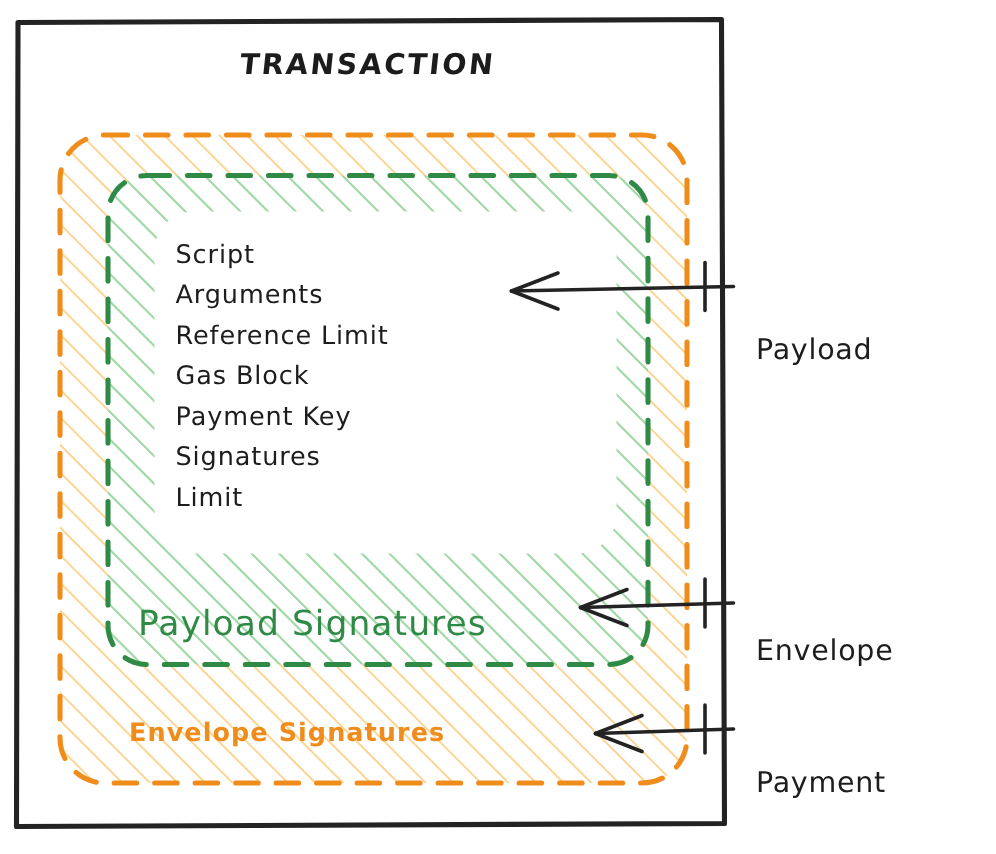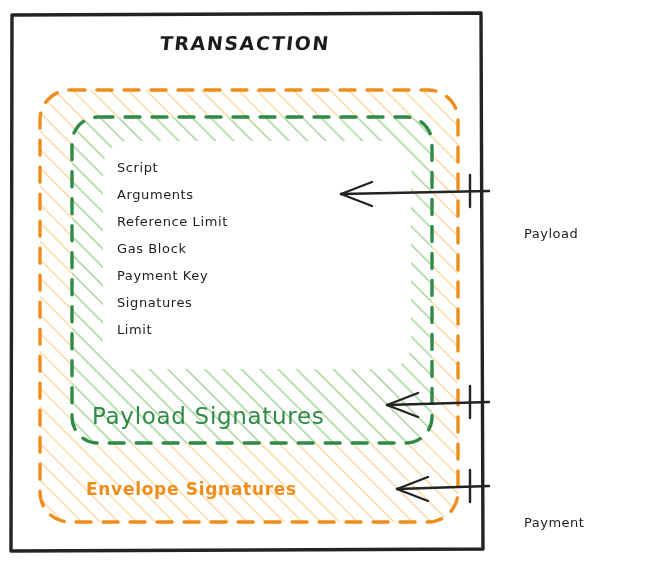--- a/index.html
+++ b/index.html
@@ -32,21 +32,21 @@
     top: 32px;
     width: 490px;
     text-align: center;
     font-size: 19px;
     font-weight: 600;
     letter-spacing: 1.6px;
     color: #1c1c1c;
     transform: skewX(-6deg);
   }
   .field-row {
-    font-size: 13px;
+    font-size: 17px;
     color: #1d1d1d;
     left: 117px;
     letter-spacing: 0.6px;
   }
   #payload-signatures-label {
     left: 92px;
     top: 403px;
     font-size: 23px;
     color: #2f8a46;
     letter-spacing: 0.7px;
@@ -54,23 +54,23 @@
   }
   #envelope-signatures-label {
     left: 86px;
     top: 479px;
     font-size: 17px;
     color: #ef8d1c;
     letter-spacing: 0.7px;
     font-weight: bold;
   }
   .callout-label {
-    font-size: 13px;
+    font-size: 19px;
     color: #1d1d1d;
-    left: 524px;
+    left: 504px;
     line-height: 23px;
     letter-spacing: 0.5px;
     text-align: center;
   }
   #callout-payload { top: 176px; }
   #callout-authorization { top: 377px; }
   #callout-payment { top: 465px; }
 </style>
 </head>
 <body>
@@ -137,18 +137,19 @@
 
 <div class="txt" id="payload-signatures-label">Payload Signatures</div>
 
 <div class="txt" id="envelope-signatures-label">Envelope Signatures</div>
 
 <div class="txt callout-label" id="callout-payload">
   <div>Payload</div>
 </div>
 
 <div class="txt callout-label" id="callout-authorization">
+  <div>Envelope</div>
 </div>
 
 <div class="txt callout-label" id="callout-payment">
   <div>Payment</div>
   
 </div>
 
 </body></html>

